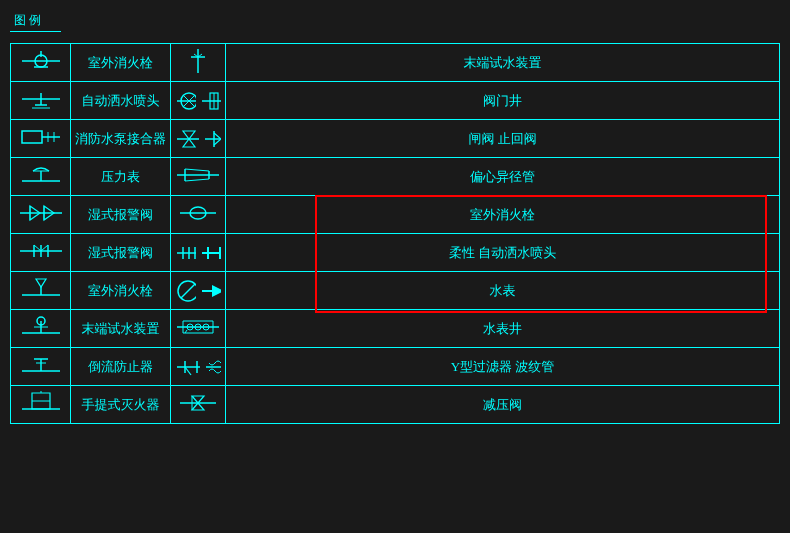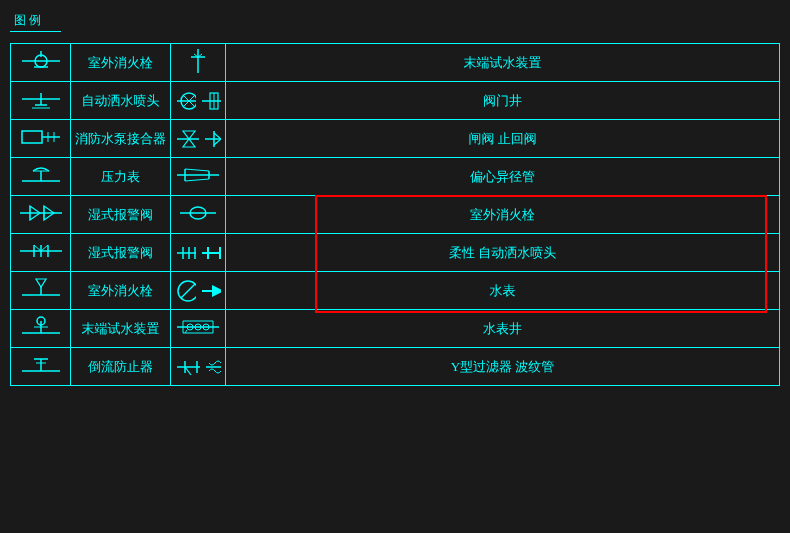--- a/index.html
+++ b/index.html
@@ -315,16 +315,37 @@
               <svg width="22" height="28">
                 <line x1="2" y1="14" x2="20" y2="14" stroke="#00ffff" stroke-width="1.5"></line>
                 <path d="M5,10 Q8,14 11,10 Q14,6 17,10" stroke="#00ffff" stroke-width="1" fill="none"></path>
                 <path d="M5,18 Q8,14 11,18 Q14,22 17,18" stroke="#00ffff" stroke-width="1" fill="none"></path>
               </svg>
             </div>
           </td>
           <td class="desc-cell">Y型过滤器 波纹管</td>
         </tr>
 
+        <tr>
+          <td class="symbol-cell">
+            <svg width="46" height="28">
+              <line x1="4" y1="20" x2="42" y2="20" stroke="#00ffff" stroke-width="1.5"></line>
+              <polygon points="14,4 32,4 32,20 14,20" fill="none" stroke="#00ffff" stroke-width="1.2"></polygon>
+              <line x1="14" y1="12" x2="32" y2="12" stroke="#00ffff" stroke-width="1"></line>
+              <line x1="23" y1="4" x2="23" y2="2" stroke="#00ffff" stroke-width="1"></line>
+            </svg>
+          </td>
+          <td class="name-cell">手提式灭火器</td>
+          <td class="icon-cell">
+            
+            <svg width="40" height="28">
+              <line x1="2" y1="14" x2="38" y2="14" stroke="#00ffff" stroke-width="1.5"></line>
+              <polygon points="14,7 26,7 20,14" fill="none" stroke="#00ffff" stroke-width="1.2"></polygon>
+              <polygon points="14,21 26,21 20,14" fill="none" stroke="#00ffff" stroke-width="1.2"></polygon>
+              <line x1="14" y1="7" x2="14" y2="21" stroke="#00ffff" stroke-width="1"></line>
+            </svg>
+          </td>
+          <td class="desc-cell">减压阀</td>
+        </tr>
       </tbody>
     </table>
   </div>
 </div>
 
 </body></html>

